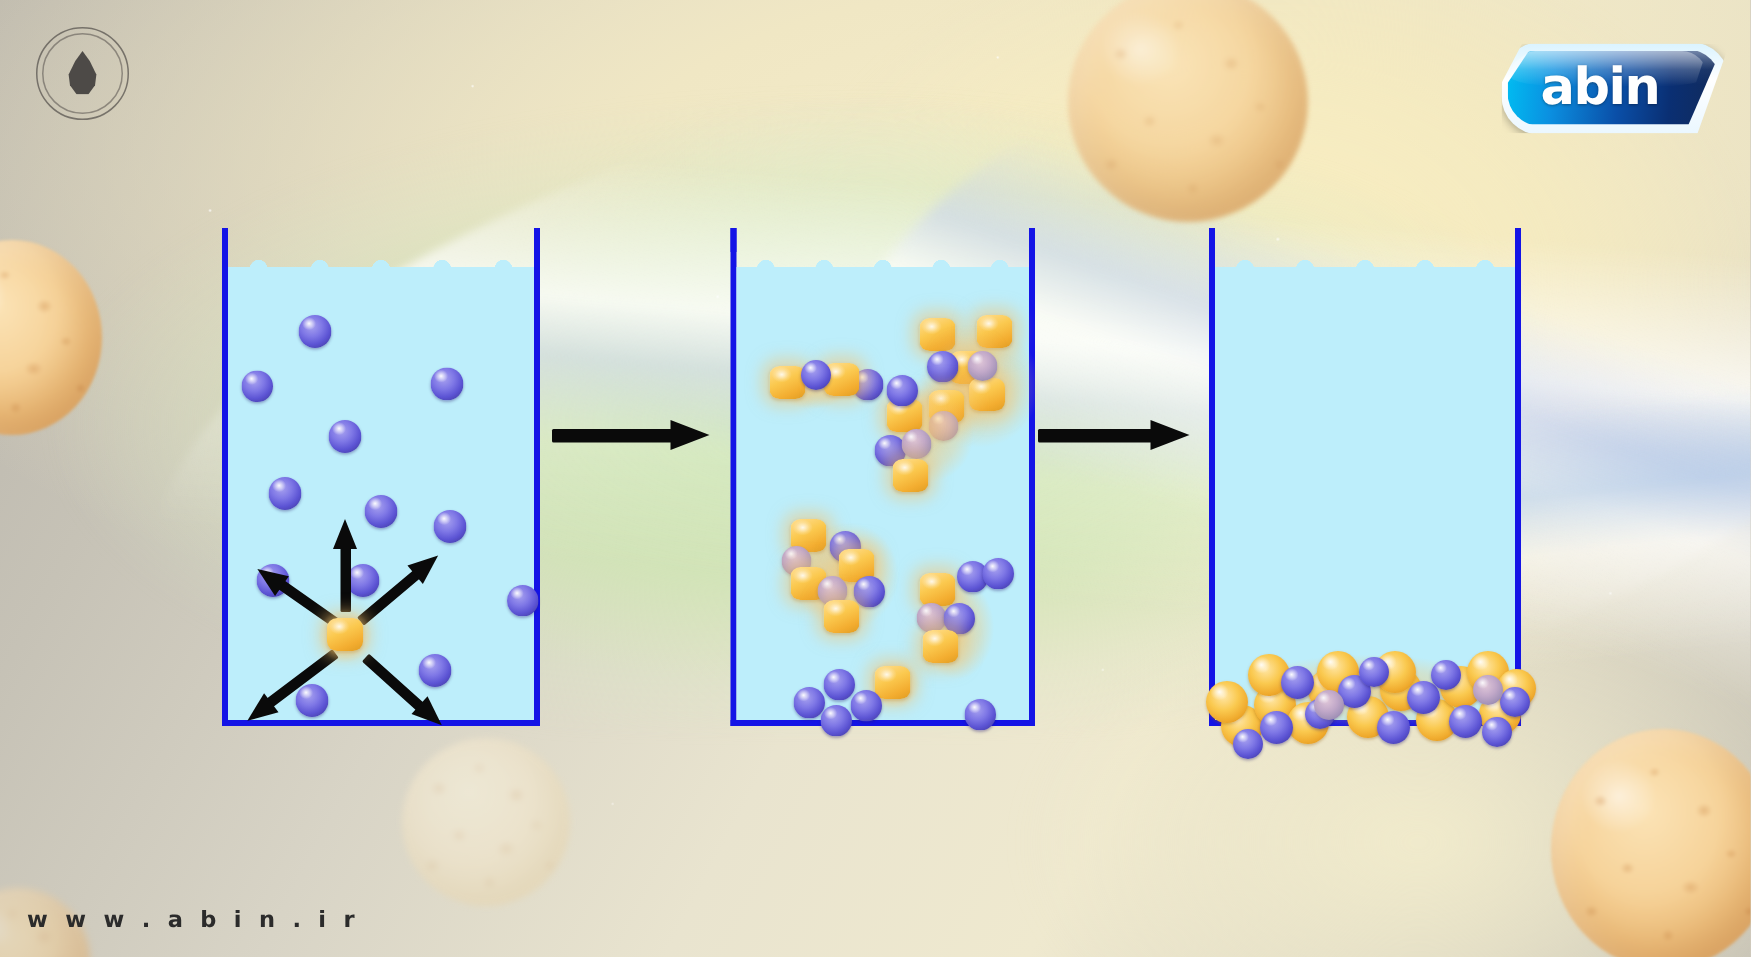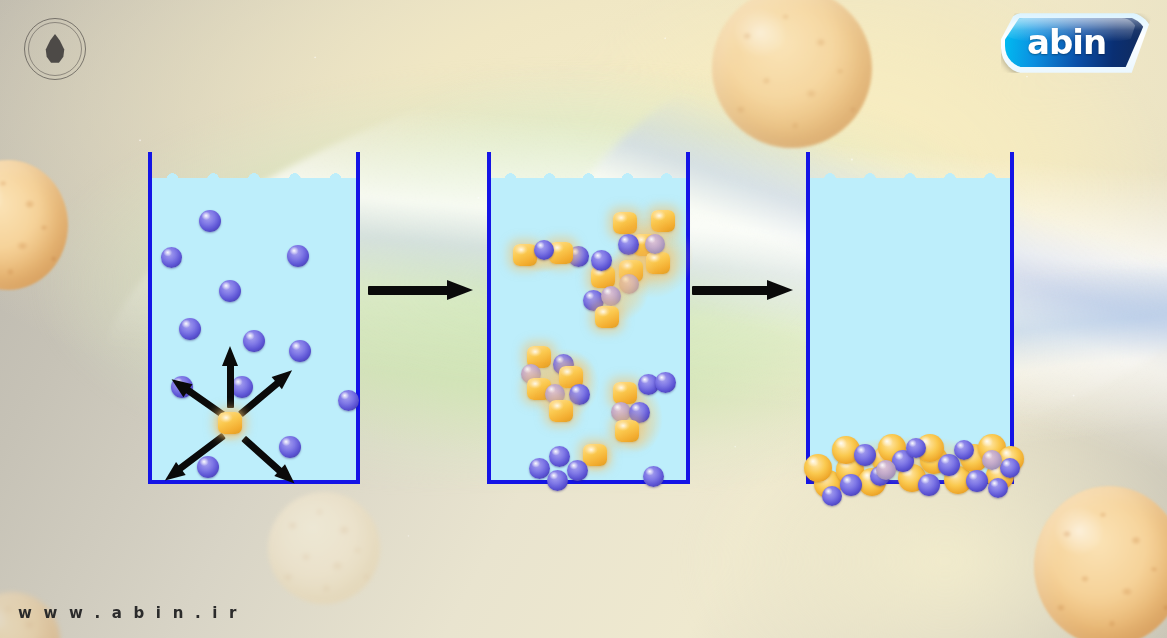--- a/index.html
+++ b/index.html
@@ -111,21 +111,21 @@
   #droplet-badge .ring-o{inset:0;}
   #droplet-badge .ring-i{inset:4px;border-color:rgba(85,80,76,.55);}
   #droplet-badge .drop{
     position:absolute;left:50%;top:16px;width:22px;height:30px;margin-left:-11px;
     background:#4d4a47;
     border-radius:50% 50% 50% 50% / 62% 62% 38% 38%;
     clip-path:polygon(50% 0%, 72% 22%, 92% 52%, 88% 76%, 68% 96%, 32% 96%, 12% 76%, 8% 52%, 28% 22%);
   }
 
   
-  #logo{position:absolute;right:14px;top:12px;width:152px;height:62px;text-decoration:underline;}
+  #logo{position:absolute;right:14px;top:28px;width:152px;height:62px;text-decoration:underline;}
   #logo .plate{
     position:absolute;inset:0;
     background:linear-gradient(180deg,#d9f3ff 0%,#ffffff 40%,#eaf7ff 100%);
     clip-path:polygon(9% 2%, 100% 2%, 86% 98%, 0% 98%, 0% 44%);
     border-radius:26px;
     filter:drop-shadow(0 2px 3px rgba(0,0,0,.28));
   }
   #logo .inner{
     position:absolute;left:4px;top:5px;right:6px;bottom:6px;
     background:

